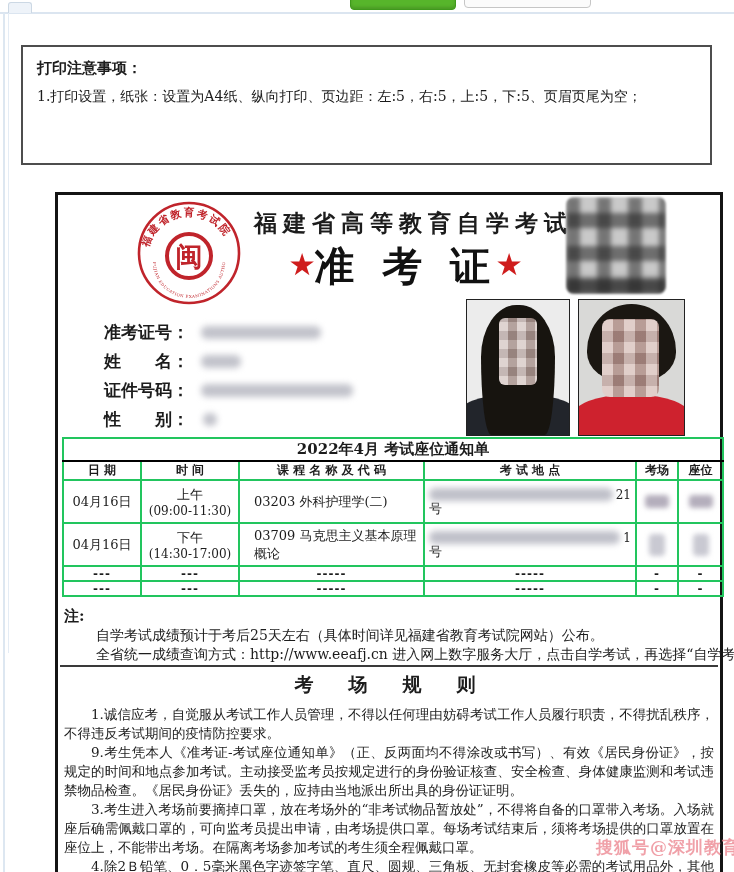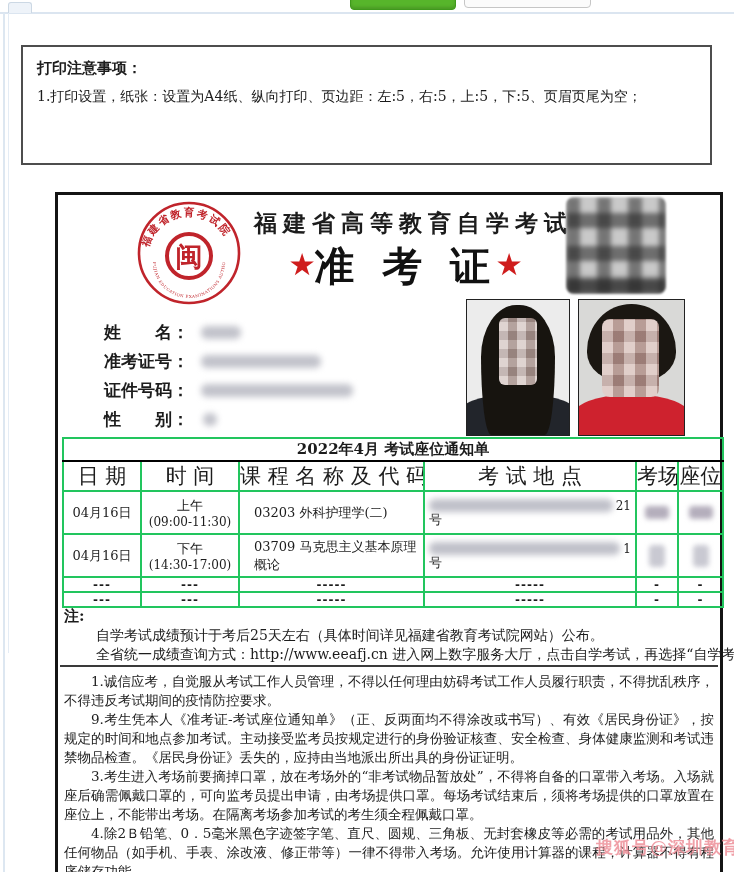--- a/index.html
+++ b/index.html
@@ -61,21 +61,21 @@
   .p2-face { position:absolute; left:22%; top:14%; width:54%; height:58%; background:#c8a69e; border-radius:8px;
     background-image:
       repeating-linear-gradient(90deg, rgba(255,255,255,.3) 0 11px, rgba(100,70,65,.25) 11px 22px),
       repeating-linear-gradient(0deg, rgba(255,255,255,.22) 0 11px, rgba(85,60,58,.22) 11px 22px);
     filter:blur(.6px); }
 
   
   table.sched { position:absolute; left:4px; top:242px; width:660px; border-collapse:collapse; table-layout:fixed; }
   .sched td, .sched th { border:2px solid #22c55e; text-align:center; vertical-align:middle; overflow:hidden; }
   .sched .ttl { font-size:15px; font-weight:bold; height:23px; border-bottom:2px solid #000; }
-  .sched th { font-size:21px; font-weight:normal; height:19px; white-space:nowrap; }
+  .sched th { font-size:12px; font-weight:bold; height:19px; white-space:nowrap; }
   .row-data td { height:43px; font-size:13px; }
   .c-date { width:78px; } .c-time { width:98px; } .c-course { width:185px; } .c-loc { width:212px; } .c-room { width:42px; } .c-seat { width:45px; }
   .t-main { font-size:13px; } .t-sub { font-size:12px; }
   .course-cell { text-align:left !important; padding-left:14px; }
   .loc-cell { text-align:left !important; padding:2px 4px; }
   .loc-top { display:flex; align-items:center; }
   .loc-blob { flex:1; height:13px; background:#bfc0c9; border-radius:6px; filter:blur(3px); margin-right:3px; }
   .loc-sfx { font-size:12px; }
   .loc-l2 { font-size:13px; line-height:14px; }
   .mini-blob { width:24px; height:13px; margin:0 auto; background:#b4aebc; border-radius:4px; filter:blur(2.5px); }
@@ -130,26 +130,26 @@
         <text x="53" y="66" text-anchor="middle" font-size="27" font-weight="bold" fill="#c0242b">闽</text>
       </svg>
 
       <div class="org-title">福建省高等教育自学考试</div>
       <div class="cert-title"><span class="cert-star">★</span><span>准 考 证</span><span class="cert-star">★</span></div>
 
       <div class="qr-blur"></div>
 
       <div class="fields">
         <div class="field-row">
+          <span class="field-label">准考证号：</span>
+          <span class="blob b1"></span>
+        </div>
+        <div class="field-row">
           <span class="field-label">姓　　名：</span>
           <span class="blob b2"></span>
-        </div>
-        <div class="field-row">
-          <span class="field-label">准考证号：</span>
-          <span class="blob b1"></span>
         </div>
         <div class="field-row">
           <span class="field-label">证件号码：</span>
           <span class="blob b4"></span>
         </div>
         <div class="field-row">
           <span class="field-label">性　　别：</span>
           <span class="blob b3"></span>
         </div>
       </div>
@@ -250,20 +250,21 @@
 
       <div class="notes">
         <div class="notes-label">注:</div>
         <div class="notes-line">自学考试成绩预计于考后25天左右（具体时间详见福建省教育考试院网站）公布。</div>
         <div class="notes-line">全省统一成绩查询方式：http://www.eeafj.cn 进入网上数字服务大厅，点击自学考试，再选择“自学考试成绩查询”</div>
       </div>
 
       <div class="divider"></div>
 
       <div class="rules">
+        <div class="rules-heading">考　场　规　则</div>
         <p>1.诚信应考，自觉服从考试工作人员管理，不得以任何理由妨碍考试工作人员履行职责，不得扰乱秩序，不得违反考试期间的疫情防控要求。</p>
         <p>9.考生凭本人《准考证-考试座位通知单》（正、反两面均不得涂改或书写）、有效《居民身份证》，按规定的时间和地点参加考试。主动接受监考员按规定进行的身份验证核查、安全检查、身体健康监测和考试违禁物品检查。《居民身份证》丢失的，应持由当地派出所出具的身份证证明。</p>
         <p>3.考生进入考场前要摘掉口罩，放在考场外的“非考试物品暂放处”，不得将自备的口罩带入考场。入场就座后确需佩戴口罩的，可向监考员提出申请，由考场提供口罩。每场考试结束后，须将考场提供的口罩放置在座位上，不能带出考场。在隔离考场参加考试的考生须全程佩戴口罩。</p>
         <p>4.除2Ｂ铅笔、0．5毫米黑色字迹签字笔、直尺、圆规、三角板、无封套橡皮等必需的考试用品外，其他任何物品（如手机、手表、涂改液、修正带等）一律不得带入考场。允许使用计算器的课程，计算器不得有程序储存功能。</p>
 
       </div>
 
     </div>
   </div>
 

